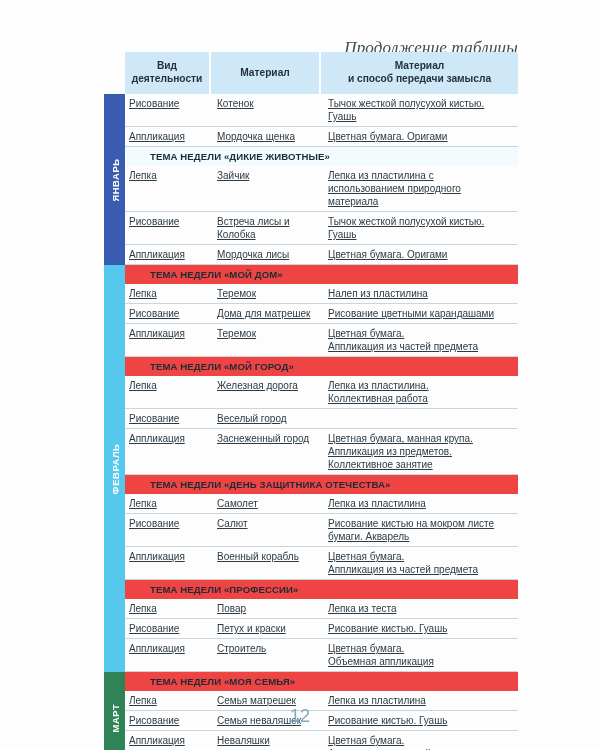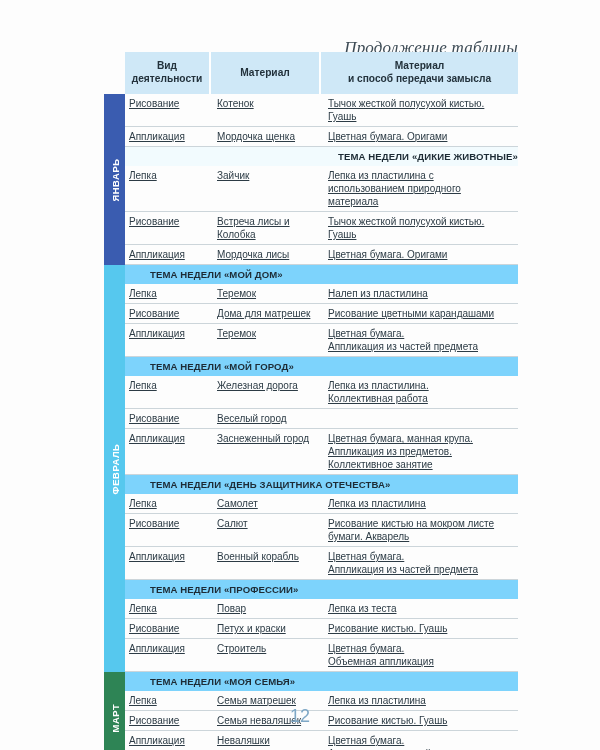--- a/index.html
+++ b/index.html
@@ -103,22 +103,22 @@
     height: 19px;
     display: flex;
     align-items: center;
     padding-left: 25px;
     box-sizing: border-box;
     font-size: 9.6px;
     font-weight: bold;
     color: #1d2b35;
     letter-spacing: .1px;
   }
-  .theme-pale { background: #f2fbfe; justify-content: flex-end; }
-  .theme-cyan { background: #7dd3fc; }
+  .theme-pale { background: #f2fbfe; }
+  .theme-cyan { background: #ef4444; }
 
   
   .row {
     display: flex;
     border-bottom: 1px solid #ccd5da;
     min-height: 19px;
     box-sizing: border-box;
   }
   .row.no-rule { border-bottom: none; }
   .cell {

